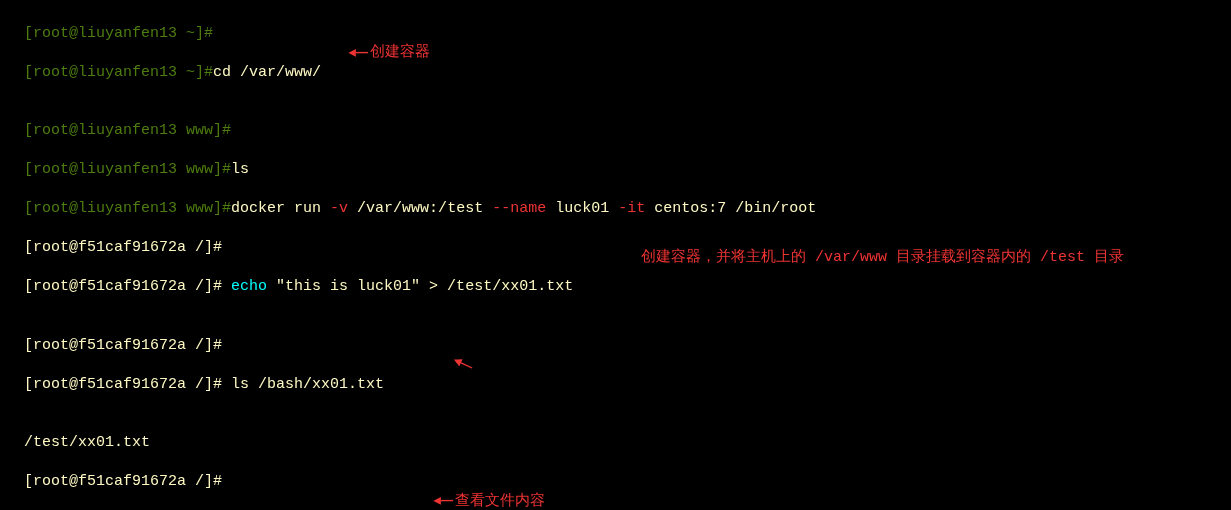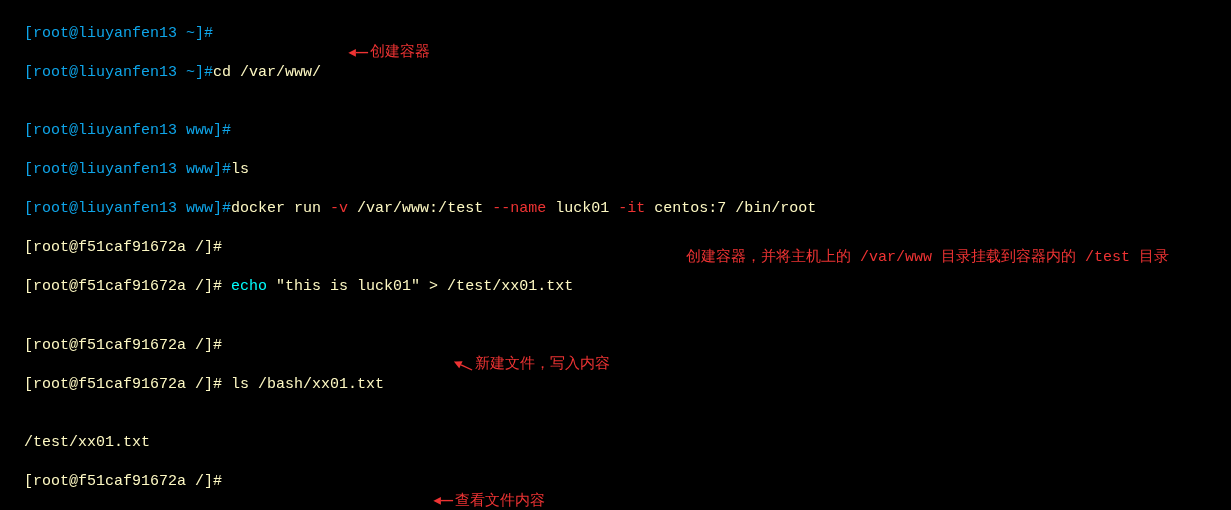--- a/index.html
+++ b/index.html
@@ -15,21 +15,21 @@
       line-height: 1.3;
       padding: 4px 6px;
       width: 1231px;
       height: 510px;
       overflow: hidden;
     }
     .line {
       white-space: pre;
       position: relative;
     }
-    .yellow { color: #0ea5e9; }
+    .yellow { color: #4d7c0f; }
     .white { color: #fef9c3; }
     .red { color: #ee3333; }
     .cyan { color: #00ffff; margin-top: 36px; }
     .annot {
       color: #ee3333;
       position: absolute;
       display: flex;
       align-items: center;
       gap: 4px;
       pointer-events: none;
@@ -66,34 +66,33 @@
 <div class="line">
   <span class="yellow">[root@liuyanfen13 www]#</span><span class="white">docker run </span><span class="red">-v</span><span class="white"> /var/www:/test </span><span class="red">--name</span><span class="white"> luck01 </span><span class="red">-it</span><span class="white"> centos:7 /bin/root</span>
 </div>
 
 <div class="line">
   <span class="white">[root@f51caf91672a /]#</span>
 </div>
 
 <div class="line">
   <span class="white">[root@f51caf91672a /]#</span><span> </span><span class="cyan">echo</span><span class="white"> "this is luck01" &gt; /test/xx01.txt</span>
-  <span class="annot" style="left:635px; top:-10px;margin-left:45px;">
+  <span class="annot" style="left:635px; top:-10px;">
     <span>创建容器，并将主机上的 /var/www 目录挂载到容器内的 /test 目录</span>
   </span>
 </div>
 
 <div class="line">
   <span class="white">[root@f51caf91672a /]#</span>
 </div>
 
 <div class="line">
   <span class="white">[root@f51caf91672a /]#</span><span class="white"> ls /bash/xx01.txt</span>
   <span class="annot" style="left:445px; top:0;">
     <span class="arrow-left" style="transform:rotate(25deg);">◂—</span>
-    <span>新建文件，写入内容</span>
   </span>
 </div>
 
 <div class="line">
   <span class="white">/test/xx01.txt</span>
 </div>
 
 <div class="line">
   <span class="white">[root@f51caf91672a /]#</span>
 </div>

